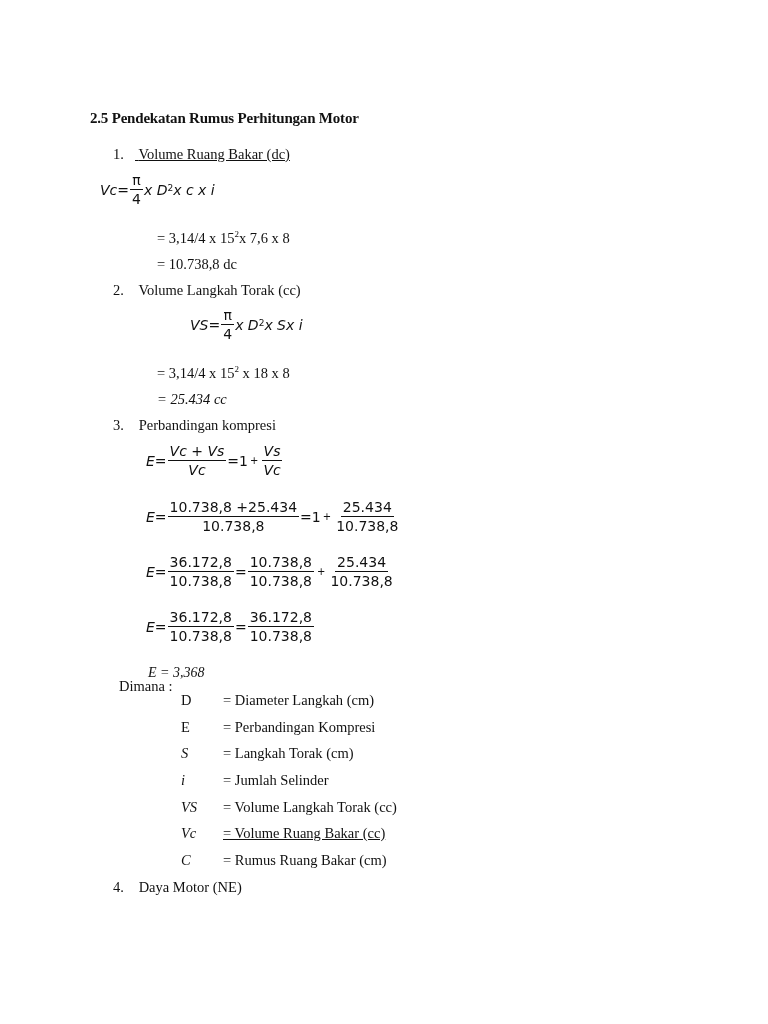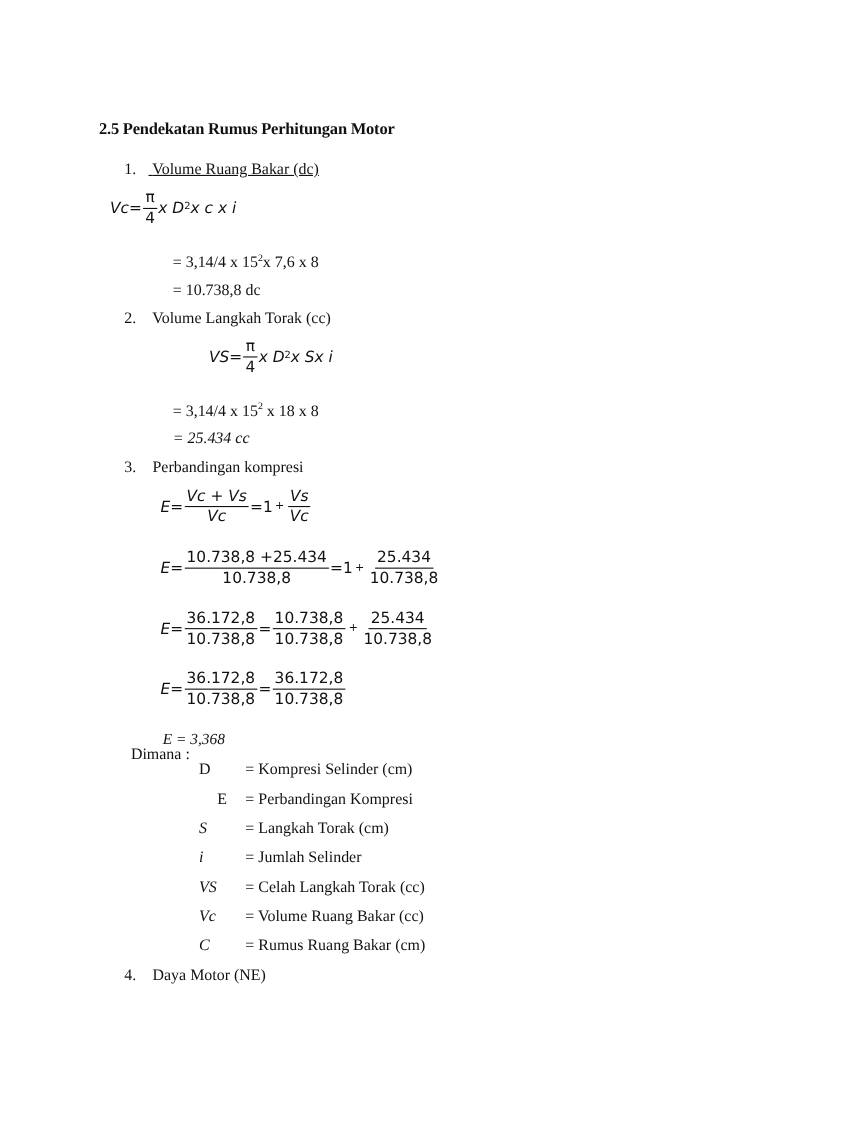--- a/index.html
+++ b/index.html
@@ -171,35 +171,35 @@
     <span class="n">36.172,8</span>
     <span class="d">10.738,8</span>
   </span>
 </div>
 
 <div class="abs e-result" style="left:148px; top:665px;">E = 3,368</div>
 
 <div class="abs" style="left:119px; top:678px;">Dimana :</div>
 
 <div class="abs" style="left:181px; top:692px;">
-  <span class="legend-sym">D</span><span>= Kompresi Selinder (cm)</span>
-</div>
-<div class="abs" style="left:181px; top:719px;text-align:center;">
+  <span class="legend-sym">D</span><span>= Diameter Langkah (cm)</span>
+</div>
+<div class="abs" style="left:181px; top:719px;">
   <span class="legend-sym">E</span><span>= Perbandingan Kompresi</span>
 </div>
 <div class="abs" style="left:181px; top:745px;">
   <span class="legend-sym it">S</span><span>= Langkah Torak (cm)</span>
 </div>
 <div class="abs" style="left:181px; top:772px;">
   <span class="legend-sym it">i</span><span>= Jumlah Selinder</span>
 </div>
 <div class="abs" style="left:181px; top:799px;">
-  <span class="legend-sym it">VS</span><span>= Celah Langkah Torak (cc)</span>
-</div>
-<div class="abs" style="left:181px; top:825px;">
+  <span class="legend-sym it">VS</span><span>= Volume Langkah Torak (cc)</span>
+</div>
+<div class="abs" style="left:181px; top:825px;text-decoration:underline;">
   <span class="legend-sym it">Vc</span><span>= Volume Ruang Bakar (cc)</span>
 </div>
 <div class="abs" style="left:181px; top:852px;">
   <span class="legend-sym it">C</span><span>= Rumus Ruang Bakar (cm)</span>
 </div>
 
 <div class="abs" style="left:113px; top:879px;">
   <span class="num">4.</span>
   <span>Daya Motor (NE)</span>
 </div>

